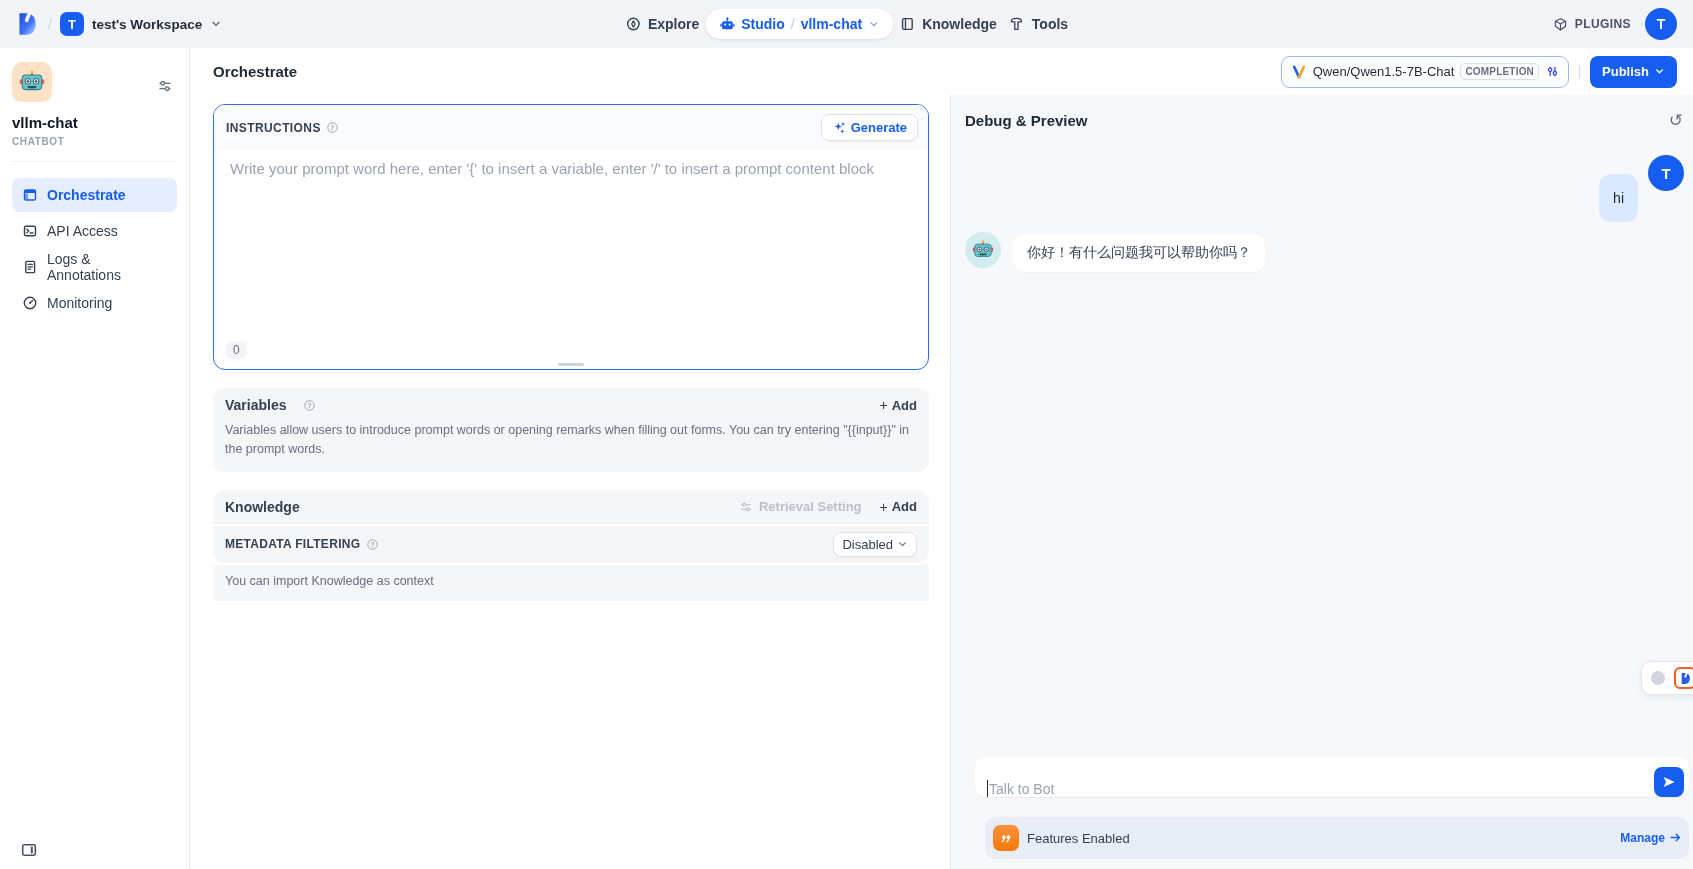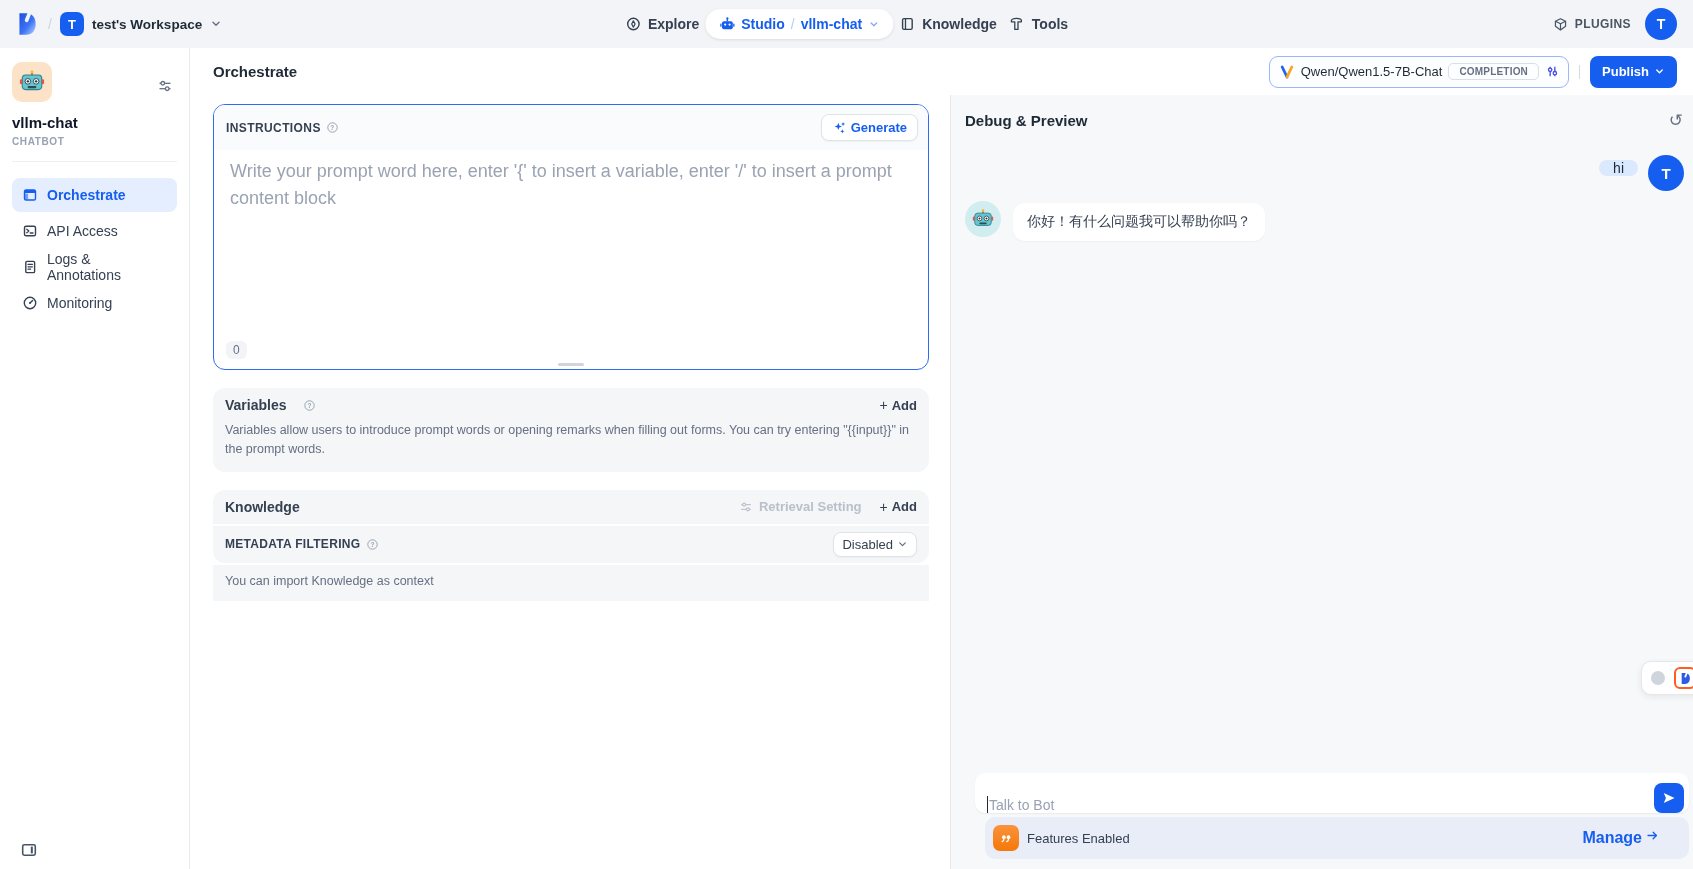--- a/index.html
+++ b/index.html
@@ -32,32 +32,32 @@
   .sb-item { display:flex; align-items:center; gap:9px; height:34px; padding:0 10px; border-radius:8px; font-size:14px; font-weight:500; color:#354052; margin-bottom:2px; cursor:pointer; }
   .sb-item.active { background:#E4EEFF; color:#155EEF; font-weight:600; }
   .collapse-btn { position:absolute; left:20px; bottom:10px; background:none; border:none; cursor:pointer; line-height:0; }
 
   main { flex:1; display:flex; flex-direction:column; background:#fff; min-width:0; }
   .page-header { height:47px; flex:none; display:flex; align-items:center; padding:0 16px 0 23px; }
   .page-title { font-size:15px; font-weight:700; color:#1F2A37; }
   .ph-right { margin-left:auto; display:flex; align-items:center; gap:10px; }
   .model-pill { display:flex; align-items:center; gap:6px; height:32px; padding:0 8px 0 9px; border:1px solid #9DB6FB; border-radius:9px; background:#FDFEFF; cursor:pointer; }
   .model-name { font-size:13px; color:#1F2A37; font-weight:500; }
-  .mode-badge { font-size:10px; font-weight:600; color:#676F83; border:1px solid #DADEE6; border-radius:5px; padding:2px 10px; letter-spacing:.2px; }
+  .mode-badge { font-size:10px; font-weight:600; color:#676F83; border:1px solid #DADEE6; border-radius:5px; padding:2px 4px; letter-spacing:.2px; }
   .vdiv { width:1px; height:14px; background:#D5DAE2; }
   .publish-btn { display:flex; align-items:center; gap:5px; height:32px; padding:0 12px; background:#155EEF; border:none; border-radius:8px; color:#fff; font-size:13px; font-weight:600; cursor:pointer; font-family:inherit; }
 
   .panels { flex:1; display:flex; min-height:0; }
   .config { width:760px; flex:none; padding:9px 21px 0 23px; }
 
   .ins { position:relative; height:266px; border:1.5px solid #2E6BF0; border-radius:12px; background:#fff; overflow:hidden; }
   .ins-head { display:flex; align-items:center; padding:9px 10px 9px 12px; background:#FAFBFC; }
   .ins-title { font-size:12px; font-weight:700; color:#354052; letter-spacing:.4px; display:flex; align-items:center; gap:5px; }
   .gen-btn { margin-left:auto; display:flex; align-items:center; gap:5px; padding:5px 10px; background:#fff; border:1px solid #E0E3E8; border-radius:8px; color:#155EEF; font-size:13px; font-weight:600; box-shadow:0 1px 2px rgba(16,24,40,.05); cursor:pointer; font-family:inherit; }
-  .ins-body { padding:8px 16px; font-size:18px; color:#9AA3B2; line-height:1.5; cursor:text; }
+  .ins-body { padding:8px 16px; font-size:15px; color:#9AA3B2; line-height:1.5; cursor:text; }
   .char-badge { position:absolute; left:12px; bottom:10px; background:#F2F4F7; border-radius:6px; padding:2px 7px; font-size:12px; color:#676F83; }
   .handle { position:absolute; left:50%; bottom:3px; transform:translateX(-50%); width:26px; height:3px; border-radius:2px; background:#D0D5DD; cursor:ns-resize; }
 
   .sec { background:#F4F6F8; border-radius:12px; margin-top:18px; }
   .sec-head { display:flex; align-items:center; padding:9px 12px 2px; }
   .sec-title { font-size:14px; font-weight:600; color:#354052; display:flex; gap:16px; align-items:center; }
   .add-btn { margin-left:auto; display:flex; gap:4px; align-items:center; font-size:13px; font-weight:600; color:#354052; cursor:pointer; }
   .plus { font-size:14px; font-weight:500; }
   .sec-body { padding:6px 12px 12px; font-size:12.5px; color:#676F83; line-height:1.55; }
 
@@ -71,40 +71,40 @@
   .meta-title { font-size:12px; font-weight:700; color:#354052; letter-spacing:.3px; display:flex; gap:6px; align-items:center; }
   .disabled-pill { margin-left:auto; display:flex; gap:4px; align-items:center; background:#fff; border:1px solid #E0E3E8; border-radius:8px; padding:4px 8px; font-size:13px; color:#354052; font-weight:500; box-shadow:0 1px 2px rgba(16,24,40,.04); cursor:pointer; }
 
   
   .debug { flex:1; background:#F7F8FA; border-left:1px solid #E7E9EE; display:flex; flex-direction:column; position:relative; min-width:0; }
   .dbg-head { display:flex; align-items:flex-end; padding:17px 10px 0 14px; }
   .dbg-title { font-size:15px; font-weight:700; color:#1F2A37; }
   .restart { margin-left:auto; font-size:17px; color:#676F83; cursor:pointer; line-height:1; background:none; border:none; }
   .chat { flex:1; padding:26px 9px 0 14px; overflow:hidden; }
   .msg-user { display:flex; justify-content:flex-end; align-items:flex-start; gap:10px; }
-  .bubble-user { background:#DBE9FE; border-radius:12px; padding:0 14px; font-size:14px; color:#1F2A37; margin-top:5px; }
+  .bubble-user { background:#DBE9FE; border-radius:12px; padding:16px 14px; font-size:14px; color:#1F2A37; margin-top:19px; }
   .chat-avatar-user { width:36px; height:36px; border-radius:50%; background:#155EEF; color:#fff; display:flex; align-items:center; justify-content:center; font-size:15px; font-weight:600; flex:none; }
   .msg-bot { display:flex; gap:12px; margin-top:10px; align-items:flex-start; }
   .chat-avatar-bot { width:36px; height:36px; border-radius:50%; background:#D2EDEF; display:flex; align-items:center; justify-content:center; flex:none; }
   .bubble-bot { background:#fff; border-radius:12px; padding:10px 14px; font-size:14px; color:#354052; margin-top:2px; box-shadow:0 1px 2px rgba(16,24,40,.04); }
 
   .float { position:absolute; top:566px; right:-14px; display:flex; align-items:center; gap:9px; background:#fff; border:1px solid #E4E7EC; border-radius:10px; padding:5px 10px 5px 9px; box-shadow:0 2px 6px rgba(16,24,40,.08); cursor:pointer; }
   .float-dot { width:14px; height:14px; border-radius:50%; background:#D0D5DD; }
   .float-logo { width:22px; height:22px; border:2px solid #FF5C1F; border-radius:6px; background:#fff; display:flex; align-items:center; justify-content:center; }
 
   .dbg-bottom { flex:none; padding:0 4px 10px 24px; }
   .input-row { display:flex; align-items:flex-end; background:#fff; border-radius:10px; height:40px; padding:0 5px 0 12px; box-shadow:0 1px 2px rgba(16,24,40,.06); }
   .caret { width:1px; height:17px; background:#1F2A37; margin-right:1px; flex:none; }
   .talk-input { flex:1; border:none; outline:none; font-size:14px; color:#1F2A37; background:transparent; font-family:inherit; min-width:0; }
   .talk-input::placeholder { color:#98A2B3; }
   .send-btn { width:30px; height:30px; border-radius:8px; background:#155EEF; border:none; display:flex; align-items:center; justify-content:center; cursor:pointer; flex:none; }
-  .features-bar { margin:4px 0 0 10px; height:42px; background:#E8EDF8; border-radius:10px; display:flex; align-items:center; padding:0 30px 0 8px; }
+  .features-bar { margin:20px 0 0 10px; height:42px; background:#E8EDF8; border-radius:10px; display:flex; align-items:center; padding:0 7px 0 8px; }
   .feat-icon { width:26px; height:26px; border-radius:7px; background:linear-gradient(180deg,#FB923C,#F47908); display:flex; align-items:center; justify-content:center; flex:none; }
   .feat-label { margin-left:8px; font-size:13px; color:#354052; font-weight:500; }
-  .manage { margin-left:auto; display:flex; gap:4px; font-size:16px; font-weight:600; color:#155EEF; cursor:pointer; }
+  .manage { margin-left:auto; display:flex; gap:4px; font-size:12px; font-weight:600; color:#155EEF; cursor:pointer; }
 
   svg { display:block; }
 </style>
 </head>
 <body>
 
 <div class="app">
 
   <header>
     <div class="hl">

